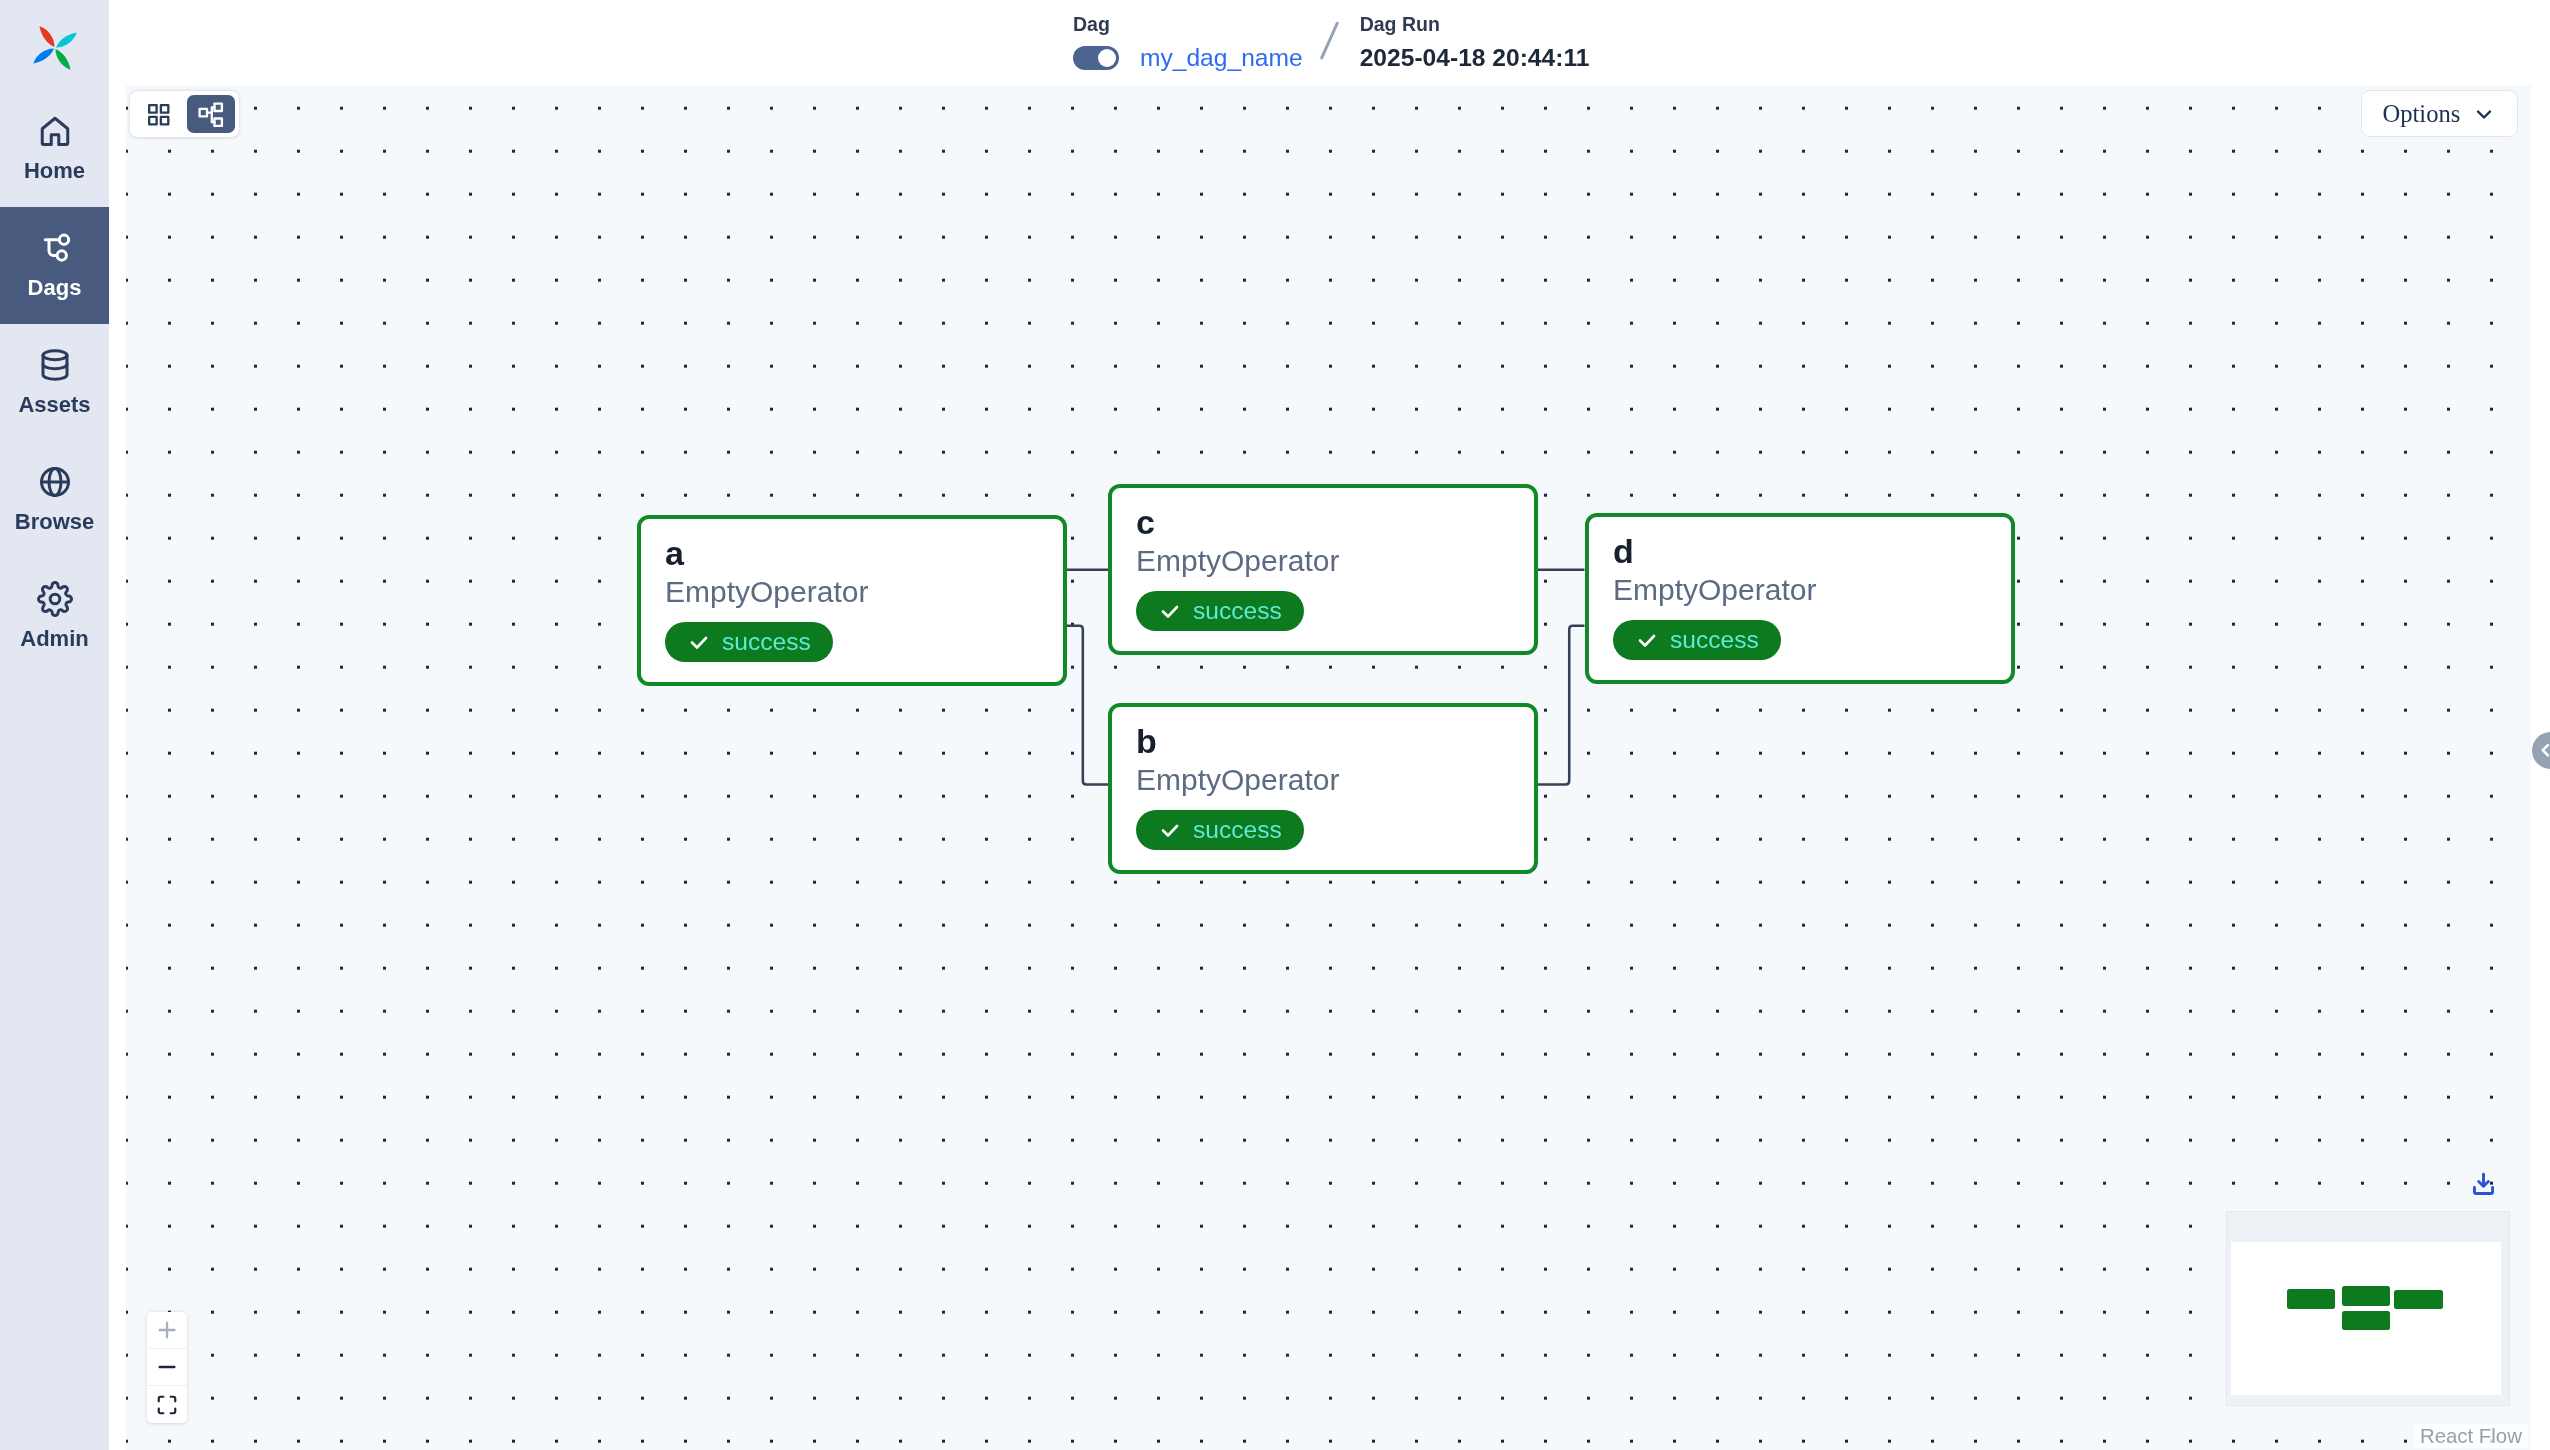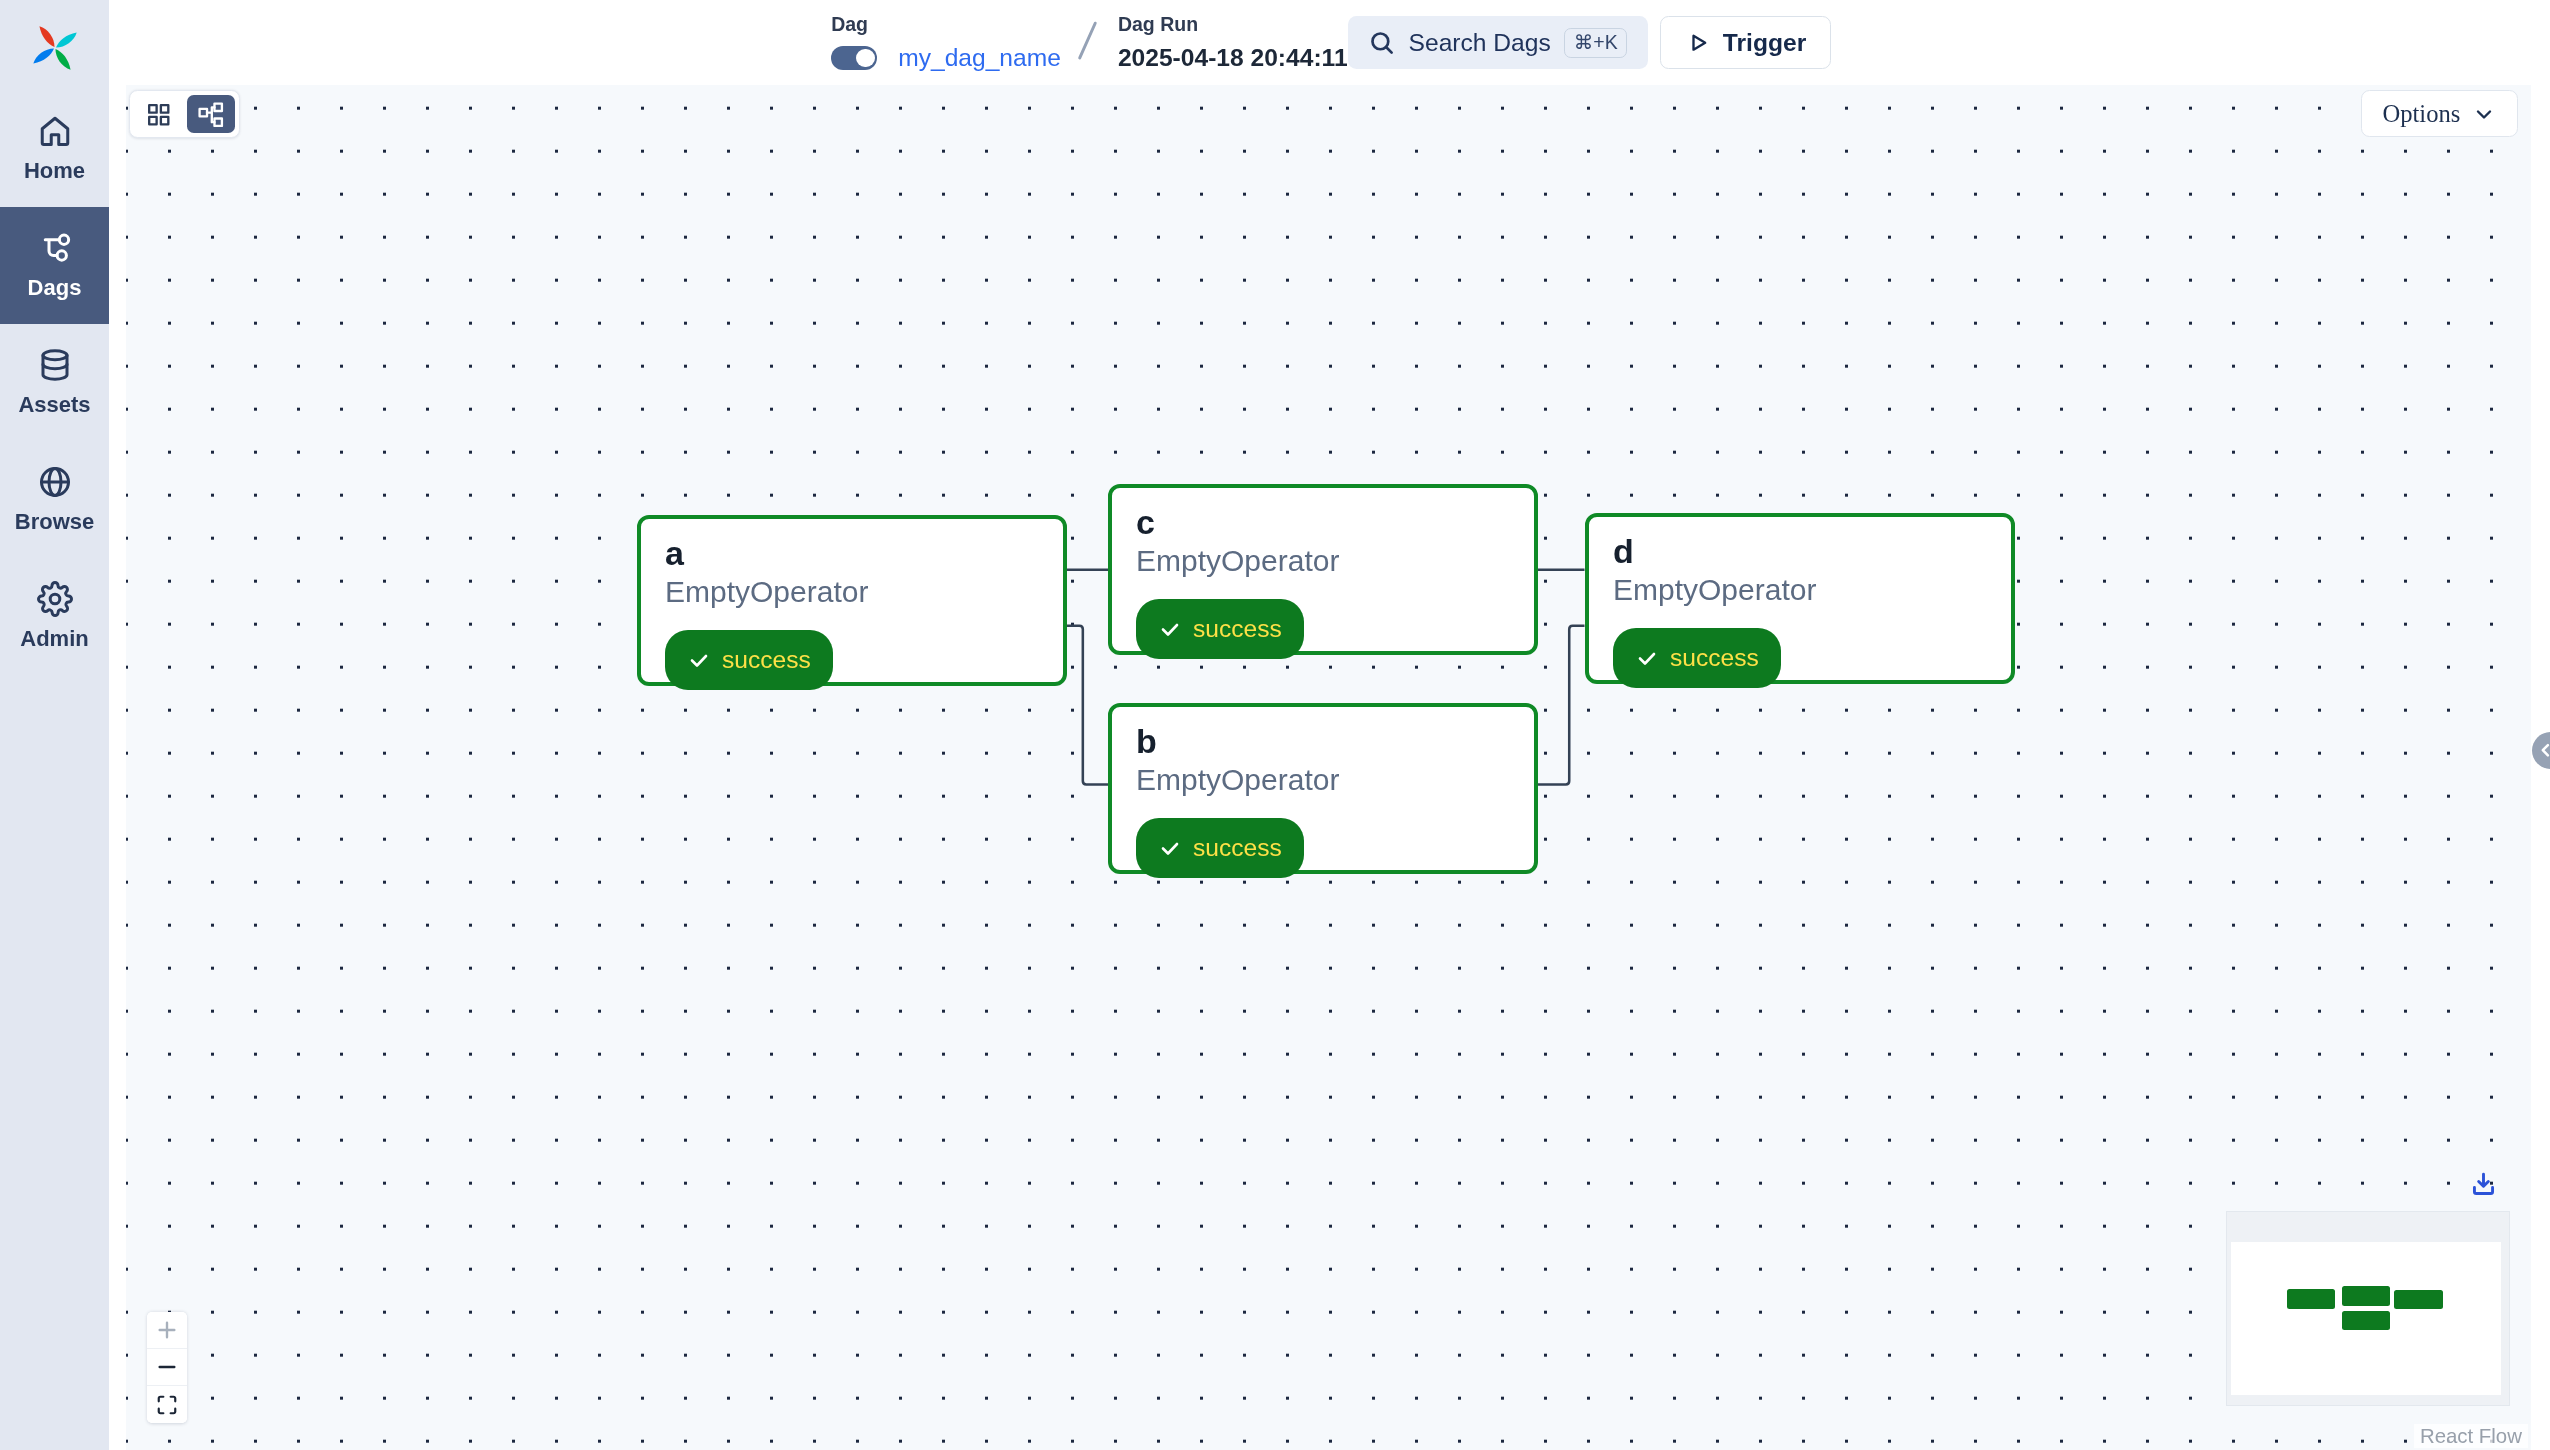--- a/index.html
+++ b/index.html
@@ -47,22 +47,22 @@
   .canvas{flex:1;position:relative;overflow:hidden;background-color:#f6f9fc;
           background-image:radial-gradient(circle,#1c2840 1.6px,transparent 1.9px);
           background-size:43px 43px;background-position:22px 1.7px;}
   .edges{position:absolute;left:0;top:0;pointer-events:none;}
   .edges path{stroke:#344255;stroke-width:3;fill:none;}
 
   .node{position:absolute;width:430px;height:171px;box-sizing:border-box;background:#fff;
         border:4.2px solid #0f8a26;border-radius:12px;padding:15.3px 24px;cursor:pointer;}
   .node-title{font-size:34px;font-weight:700;color:#16202e;line-height:1.15;}
   .node-op{font-size:30px;color:#5c6b82;margin-top:1.7px;line-height:1.1;}
-  .badge{display:inline-flex;align-items:center;gap:11px;height:60px;background:#0d7a1f;color:#fde047;
-         border-radius:23px;padding:0 22px;font-size:24.6px;margin-top:22px;}
+  .badge{display:inline-flex;align-items:center;gap:11px;height:40px;background:#0d7a1f;color:#5eead4;
+         border-radius:23px;padding:0 22px;font-size:24.6px;margin-top:14px;}
   .badge svg{width:24px;height:24px;stroke:#fff;fill:none;stroke-width:2.6;stroke-linecap:round;stroke-linejoin:round;}
 
   .view-toggle{position:absolute;left:3.4px;top:5.1px;background:#fff;border:0.8px solid #e3e8f0;border-radius:8.5px;
                padding:4.2px;display:flex;gap:4.2px;box-shadow:0 0.8px 2.5px rgba(20,30,60,.10);}
   .vt-btn{width:48px;height:38px;border-radius:6.8px;display:flex;align-items:center;justify-content:center;
           color:#2d3c57;cursor:pointer;}
   .vt-btn svg{width:25.5px;height:25.5px;stroke:currentColor;fill:none;stroke-width:2.2;stroke-linejoin:round;stroke-linecap:round;}
   .vt-btn.active{background:#485a7e;color:#fff;}
 
   .options-btn{position:absolute;right:13.6px;top:5.1px;height:45px;background:#fff;border:0.8px solid #e0e6ee;
@@ -166,36 +166,20 @@
             <a class="dag-link">my_dag_name</a>
           </div>
         </div>
         <div class="crumb-sep"></div>
         <div>
           <div class="crumb-label">Dag Run</div>
           <div class="run-ts">2025-04-18 20:44:11</div>
         </div>
       </div>
 
-      <div class="actions">
-        <button class="search-btn">
-          <svg viewBox="0 0 24 24">
-            <circle cx="11" cy="11" r="7"></circle>
-            <path d="M16.5 16.5 21 21"></path>
-          </svg>
-          <span>Search Dags</span>
-          <span class="kbd">⌘+K</span>
-        </button>
-        <button class="trigger-btn">
-          <svg viewBox="0 0 24 24">
-            <path d="M8 5.5v13l11-6.5z"></path>
-          </svg>
-          <span>Trigger</span>
-        </button>
-      </div>
     </header>
 
     <div class="content">
       <div class="gutterL"></div>
 
       <div class="canvas">
 
         <svg class="edges" width="2406" height="1365" viewBox="0 0 2834 1608">
           <path d="M1107 571 H1157"></path>
           <path d="M1107 637 H1123 Q1127 637 1127 641 V820 Q1127 824 1131 824 H1157"></path>

